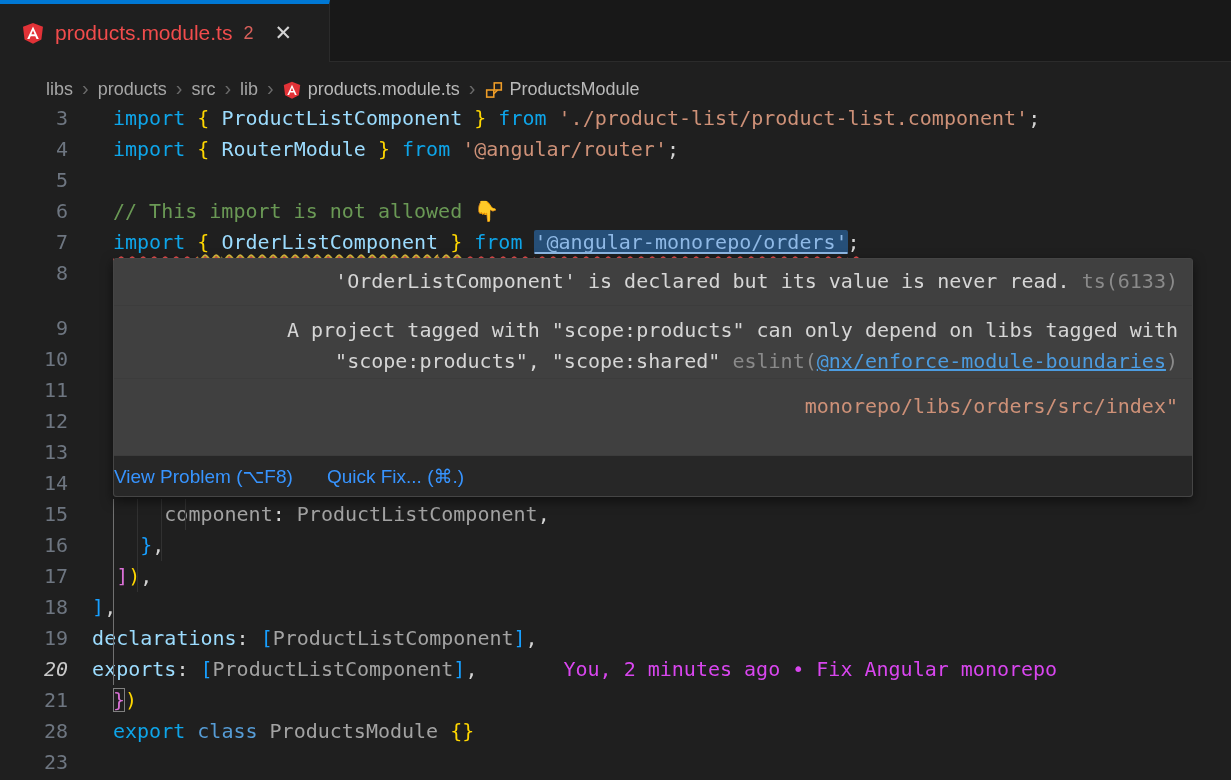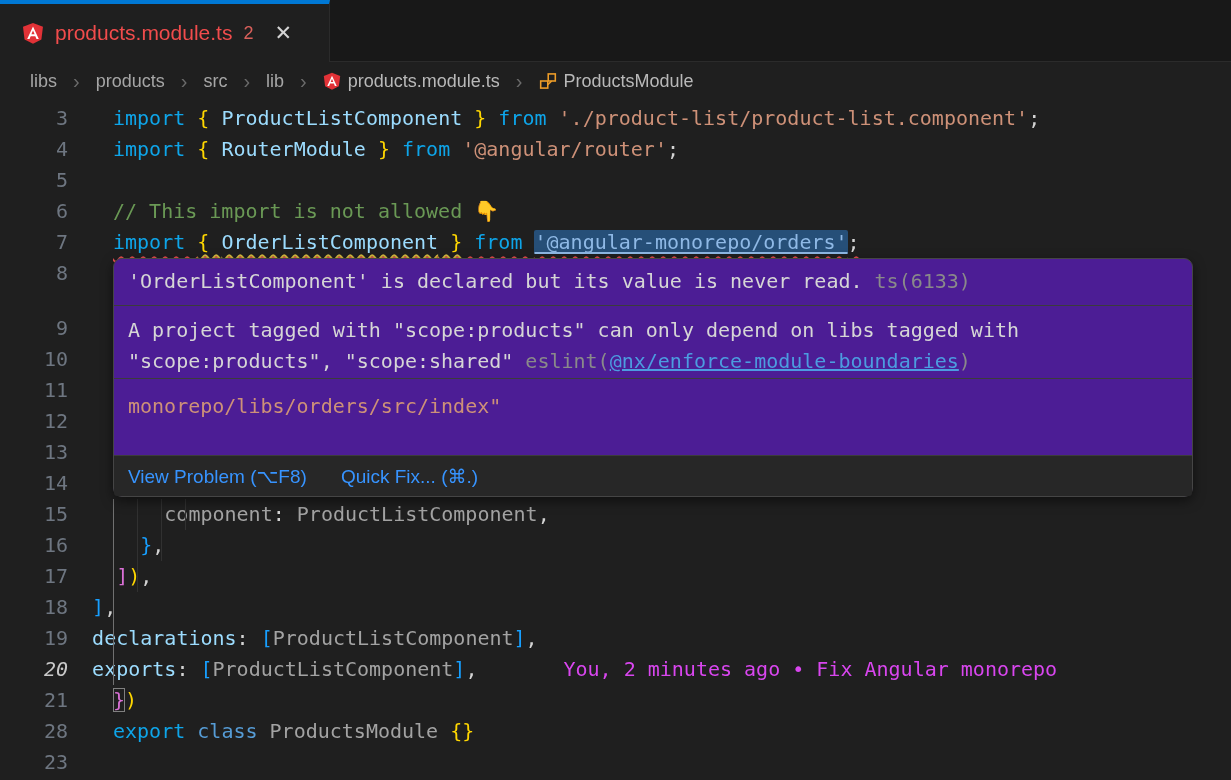--- a/index.html
+++ b/index.html
@@ -9,22 +9,22 @@
   
   .tabstrip { height:62px; background:#181818; display:flex; border-bottom:1px solid #2b2b2b; }
   .tab { width:330px; height:62px; background:#1f1f1f; border-top:4px solid #0078d4;
          border-right:1px solid #2b2b2b; display:flex; align-items:center; gap:11px;
          padding:0 16px 0 22px; cursor:pointer; }
   .tab-label { color:#f14c4c; font-size:21px; white-space:nowrap; }
   .tab-badge { color:#d9605b; font-size:18px; }
   .tab-close { color:#d4d4d4; font-size:21px; margin-left:10px; cursor:pointer; }
 
   
-  .crumbs { height:38px; background:#1f1f1f; display:flex; align-items:center;
-            padding-left:30px; gap:16px; font-size:18px; color:#a6a6a6; }
+  .crumbs { height:38px; background:#1f1f1f; display:flex; align-items:flex-end;
+            padding-left:46px; gap:9px; font-size:18px; color:#a6a6a6; }
   .crumb { cursor:pointer; display:flex; align-items:center; gap:7px; }
   .crumb-sep { color:#6b6b6b; font-size:20px; }
   .crumb-file { color:#b9b9b9; }
 
   
   .ng-icon svg { display:block; }
   .cls-icon svg { display:block; }
 
   
   .editor { position:relative; padding-top:3px;
@@ -54,29 +54,29 @@
 
   .sq-red { text-decoration:underline wavy #e84e4e; text-decoration-thickness:1.5px;
             text-underline-offset:7px; text-decoration-skip-ink:none; }
   .sqy    { text-decoration:underline wavy #d7ba3d; text-decoration-thickness:1.5px;
             text-underline-offset:5px; text-decoration-skip-ink:none; }
   .strh   { color:#8fb9e6; background:#264f78; border-radius:2px;
             text-decoration:underline solid #8fb9e6; text-underline-offset:3px; }
 
   
   .hover-popup { position:absolute; left:113px; top:258px; width:1080px; height:239px;
-                 background:#4c1d95; border:1px solid #454545; border-radius:9px;
+                 background:#404040; border:1px solid #454545; border-radius:3px;
                  box-shadow:0 4px 12px rgba(0,0,0,.5); z-index:5;
-                 font-family:"DejaVu Sans Mono","Liberation Mono",monospace; font-size:20px; }
+                 font-family:"DejaVu Sans Mono","Liberation Mono",monospace; font-size:20px;text-align:right; }
   .hsec { padding-left:14px; padding-right:14px; }
   .hsec-1 { height:46px; padding-top:7px; }
   .hsec-2 { height:73px; padding-top:9px; border-top:1px solid #3c3c3c; }
   .hsec-3 { height:77px; padding-top:12px; border-top:1px solid #3c3c3c; }
   .hsec-4 { height:41px; border-top:1px solid #3c3c3c; background:#272727;
-            display:flex; align-items:center; gap:34px; padding-left:14px;
+            display:flex; align-items:center; gap:34px; 
             font-family:"Liberation Sans",sans-serif; font-size:19px;
             border-radius:0 0 3px 3px; }
   .prow { line-height:31px; white-space:pre; }
   .msg  { color:#d6d6d6; }
   .dim  { color:#8a8a8a; }
   .hlink { color:#4c9ce0; text-decoration:underline; cursor:pointer; }
   .action { color:#3794ff; cursor:pointer; }
 </style>
 </head>
 <body>

